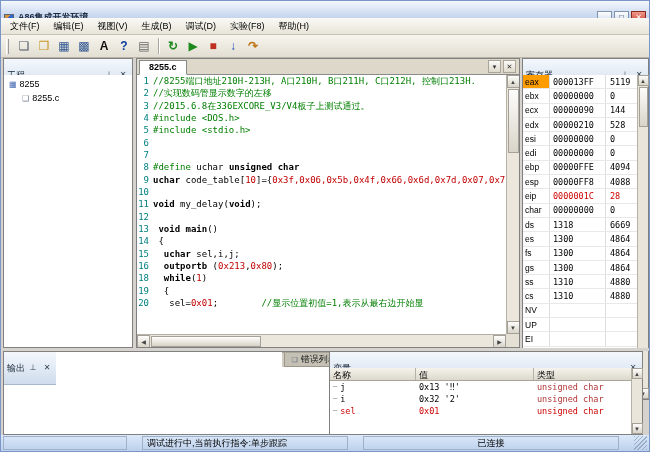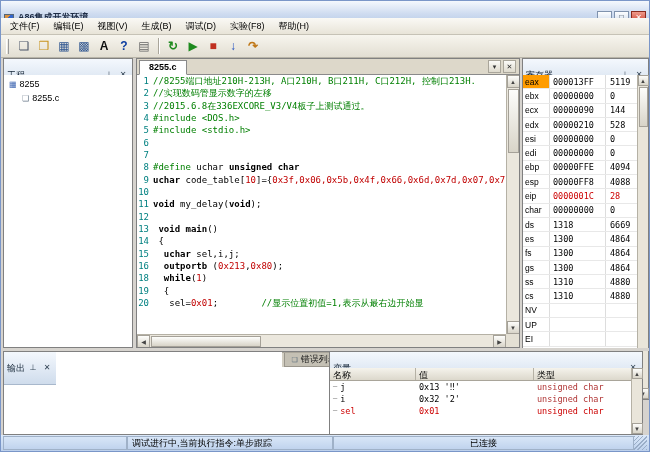--- a/index.html
+++ b/index.html
@@ -81,21 +81,21 @@
 .vc.c1{width:86px}.vc.c2{width:118px}.vc.c3{flex:1;border-right:none}
 .var-rows{position:absolute;top:29px;left:0;right:11px;bottom:0;background:#fff;overflow:hidden}
 .var-row{display:flex;height:12px;align-items:center;font-family:"DejaVu Sans Mono",monospace;font-size:8.5px;white-space:nowrap}
 .var-name{width:86px;padding-left:3px;display:flex;align-items:center}
 .var-val{width:118px;padding-left:3px}
 .var-type{flex:1;padding-left:3px;color:#b03535}
 .var-row.red .var-name,.var-row.red .var-val,.var-row.red .var-type{color:#cc0000}
 .var-ico{color:#8a8a8a;margin-right:3px;font-size:7px}
 #variables .side-scroll{top:16px}
 
-.statusbar{position:absolute;left:0;right:0;top:434px;height:16px;background:linear-gradient(#dce9f9,#bcd0ec);display:flex;align-items:stretch;padding:1px 2px;gap:0}
+.statusbar{position:absolute;left:0;right:0;top:434px;height:16px;background:linear-gradient(#dce9f9,#bcd0ec);display:flex;align-items:stretch;padding:1px 2px;gap:15px}
 .sb-sec{border:1px solid #9fb1c8;display:flex;align-items:center;padding:0 4px;overflow:hidden;white-space:nowrap}
 .sb-sec.s1{width:124px}
 .sb-sec.s2{width:206px}
 .sb-sec.s3{flex:1;justify-content:center}
 .sb-grip{width:13px;background:repeating-linear-gradient(135deg,#9aaec8 0 1px,transparent 1px 3px)}
 </style>
 </head>
 <body>
 
 <div id="app">

